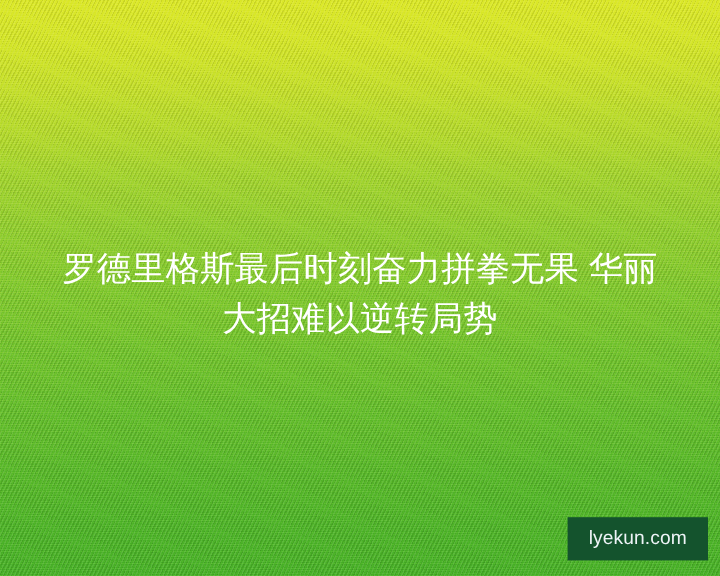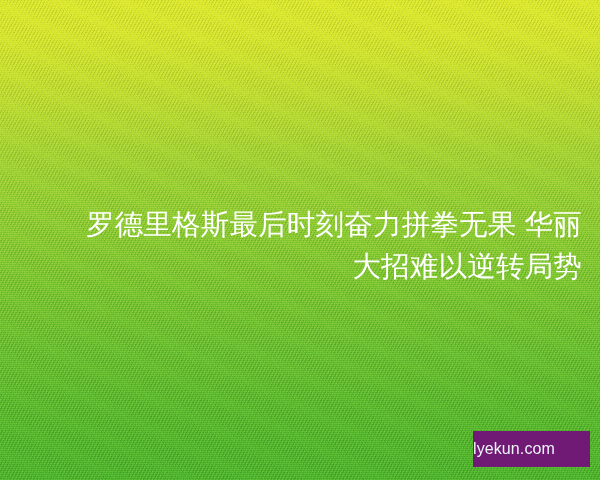--- a/index.html
+++ b/index.html
@@ -66,41 +66,42 @@
         rgba(0,0,0,0.8) 0px, rgba(0,0,0,0.8) 1px,
         rgba(0,0,0,0) 1px, rgba(0,0,0,0) 3px);
   }
 
   
   #headline {
     position: absolute;
     left: 0;
     right: 0;
     top: 203px;
-    text-align: right;
+    text-align: center;
     color: #ffffff;
     font-size: 28.5px;
     line-height: 42px;
     font-weight: 400;
     letter-spacing: 0.2px;
     white-space: pre-wrap;
     padding: 0 18px;
     box-sizing: border-box;
   }
 
   
   #watermark-badge {
     position: absolute;
     left: 473px;
     top: 431px;
     width: 117px;
     height: 36px;
-    background: #701a75;
+    background: #14532d;
     display: flex;
     align-items: center;
+    justify-content: center;
   }
   #watermark-label {
     color: #eef4f7;
     font-size: 16px;
     line-height: 1;
     font-weight: 400;
     letter-spacing: 0.1px;
   }
 </style>
 </head>

